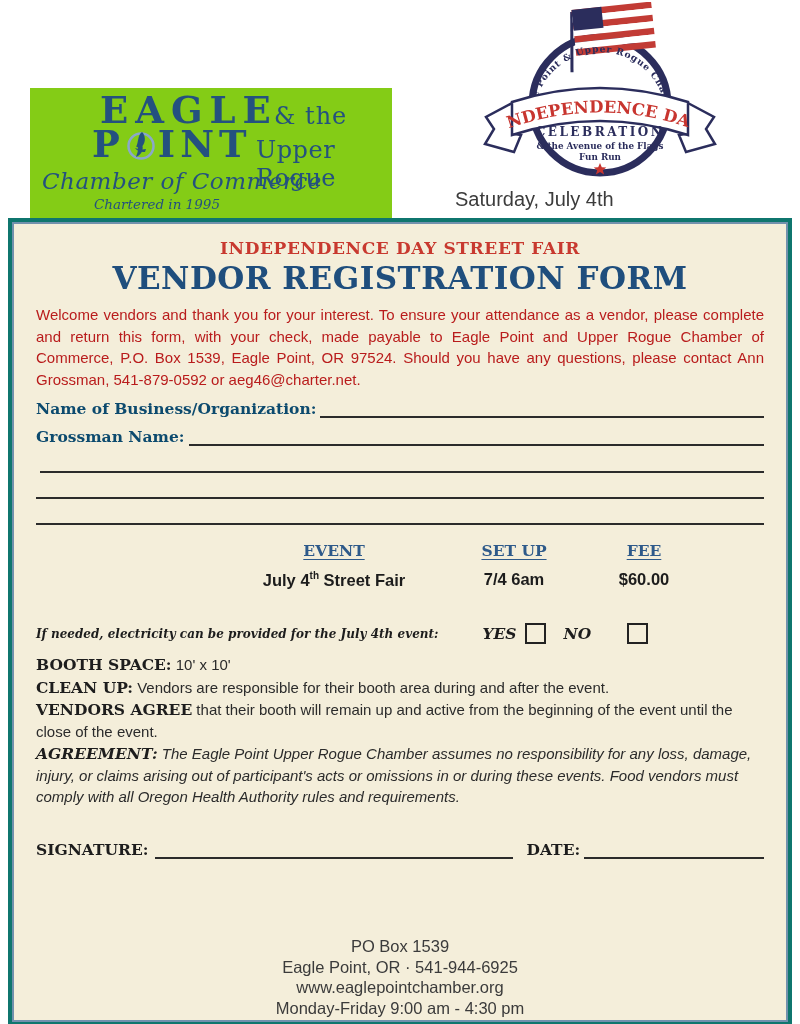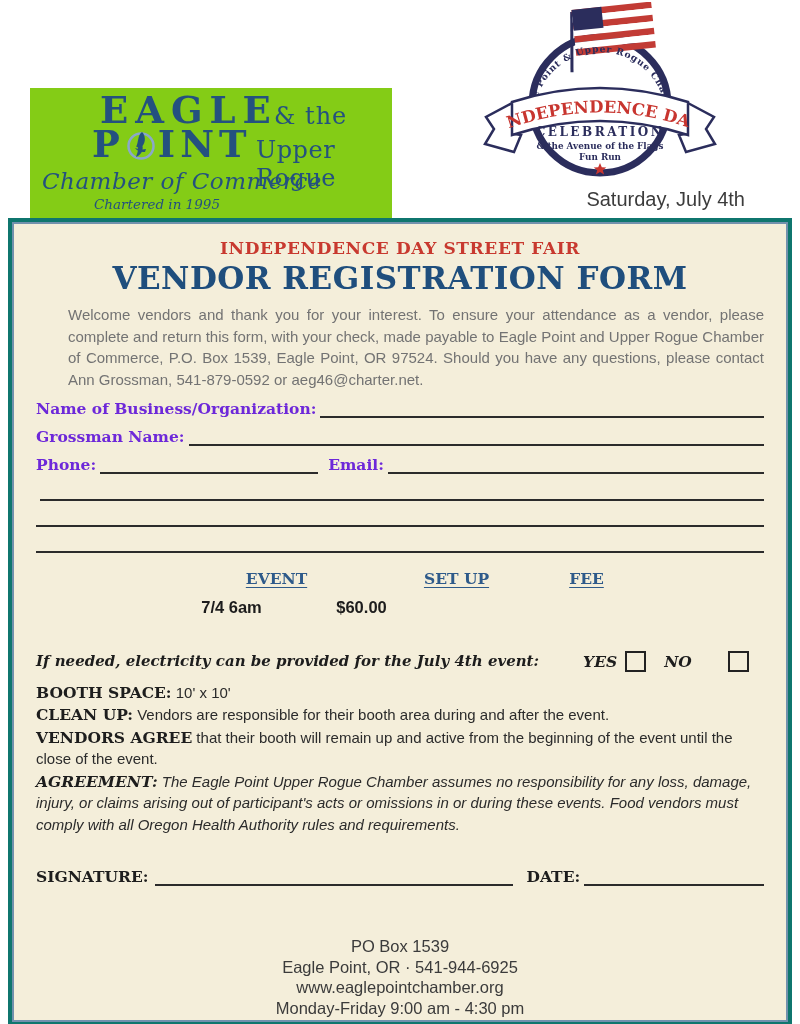--- a/index.html
+++ b/index.html
@@ -17,51 +17,51 @@
   }
   .cl-row1 { position:absolute; left:70px; top:4px; font-size:37px; font-weight:bold; letter-spacing:7px; line-height:1; }
   .cl-amp  { position:absolute; left:244px; top:14px; font-size:24px; letter-spacing:1px; }
   .cl-row2 { position:absolute; left:62px; top:38px; font-size:37px; font-weight:bold; letter-spacing:5px; line-height:1; display:flex; align-items:center; }
   .cl-upper{ position:absolute; left:226px; top:48px; font-size:24px; letter-spacing:0.5px; }
   .cl-row3 { position:absolute; left:12px; top:80px; font-size:23px; font-style:italic; letter-spacing:0.5px; }
   .cl-row4 { position:absolute; left:64px; top:108px; font-size:13.5px; font-style:italic; }
   .eagle-svg { display:inline-block; margin:0 2px -3px 1px; }
 
   .badge-wrap { position:absolute; left:480px; top:2px; width:240px; height:186px; }
-  .date-caption { position:absolute; left:455px; top:188px; width:290px; text-align:right;
+  .date-caption { position:absolute; left:455px; top:188px; width:290px; text-align:left;
     font-size:20px; color:#3c3c3c; }
 
   
   .form-box {
     position:absolute; left:8px; top:218px; width:784px; height:808px;
     background:#f4eeda; border:4px solid #0f766e;
     box-shadow: inset 0 0 0 2px #7291ad;
     padding:12px 24px 0 24px;
   }
   .form-subtitle { margin-top:4px; text-align:center; color:#c8392f; font-size:17px; letter-spacing:0.6px; }
   .form-title    { margin-top:2px; text-align:center; color:#1f4e7d; font-size:31px; letter-spacing:0.5px; }
-  .intro { margin-top:8px; font-size:15px; line-height:21.5px; color:#737373; text-align:justify;margin-left:32px; }
-
-  .frow { display:flex; align-items:flex-end; margin-top:9px; font-size:15.5px; color:#6d28d9; }
+  .intro { margin-top:8px; font-size:15px; line-height:21.5px; color:#b91c1c; text-align:justify; }
+
+  .frow { display:flex; align-items:flex-end; margin-top:9px; font-size:15.5px; color:#0c4a6e; }
   .frow .lbl { white-space:nowrap; }
   .fill-line { flex:1; border-bottom:2px solid #2b2b2b; height:1.15em; margin-left:4px; }
   .email-lbl { margin-left:10px; }
   .blank-line { border-bottom:2px solid #2b2b2b; height:26px; }
 
   .event-table { margin-top:16px; padding-left:128px; }
-  .et-row { display:flex; }
+  .et-row { display:flex;justify-content:center; }
   .et-c1 { width:225px; text-align:center; }
   .et-c2 { width:135px; text-align:center; }
   .et-c3 { width:125px; text-align:center; }
   .et-head span { color:#2e5a8a; font-size:15.5px; text-decoration:underline; text-underline-offset:3px; }
   .et-data { margin-top:10px; font-weight:bold; font-size:16.5px; color:#1c1c1c; }
   sup { font-size:10px; }
 
   .elec-row { display:flex; align-items:center; margin-top:34px; }
-  .elec-q { font-size:15px; font-style:italic; color:#1d1d1d; }
+  .elec-q { font-size:12px; font-style:italic; color:#1d1d1d; }
   .chk-lbl { font-size:15.5px; font-style:italic; color:#1d1d1d; }
   .chk-box { width:21px; height:21px; border:2px solid #222; margin-left:8px; background:transparent; }
   .yes-group { margin-left:44px; display:flex; align-items:center; }
   .no-group  { margin-left:18px; display:flex; align-items:center;gap:28px; }
 
   .terms { margin-top:10px; font-size:15px; line-height:21.5px; color:#2b2b2b; }
   .terms p { margin-top:1px; }
   .t-lbl { font-size:15.5px; color:#1d1d1d; }
   .agreement { margin-top:2px; font-style:italic; }
   .a-lbl { font-style:italic; }
@@ -145,38 +145,33 @@
 
   <div class="frow">
     <span class="lbl slab">Name of Business/Organization:</span>
     <span class="fill-line"></span>
   </div>
   <div class="frow">
     <span class="lbl slab">Grossman Name:</span>
     <span class="fill-line"></span>
   </div>
   <div class="frow">
-    <span class="lbl slab">Phone:</span>
-    <span class="fill-line" style="max-width:218px;"></span>
-    <span class="lbl slab email-lbl">Email:</span>
-    <span class="fill-line"></span>
-  </div>
-  <div class="frow">
     <span class="fill-line"></span>
   </div>
   <div class="blank-line"></div>
   <div class="blank-line"></div>
 
   <div class="event-table">
     <div class="et-row et-head slab">
       <span class="et-c1">EVENT</span>
       <span class="et-c2">SET UP</span>
       <span class="et-c3">FEE</span>
     </div>
     <div class="et-row et-data">
+      <span class="et-c1"><span>July 4</span><sup>th</sup><span> Street Fair</span></span>
       <span class="et-c2">7/4 6am</span>
       <span class="et-c3">$60.00</span>
     </div>
   </div>
 
   <div class="elec-row">
     <span class="elec-q slab">If needed, electricity can be provided for the July 4th event:</span>
     <span class="yes-group">
       <span class="chk-lbl slab">YES</span>
       <span class="chk-box"></span>

